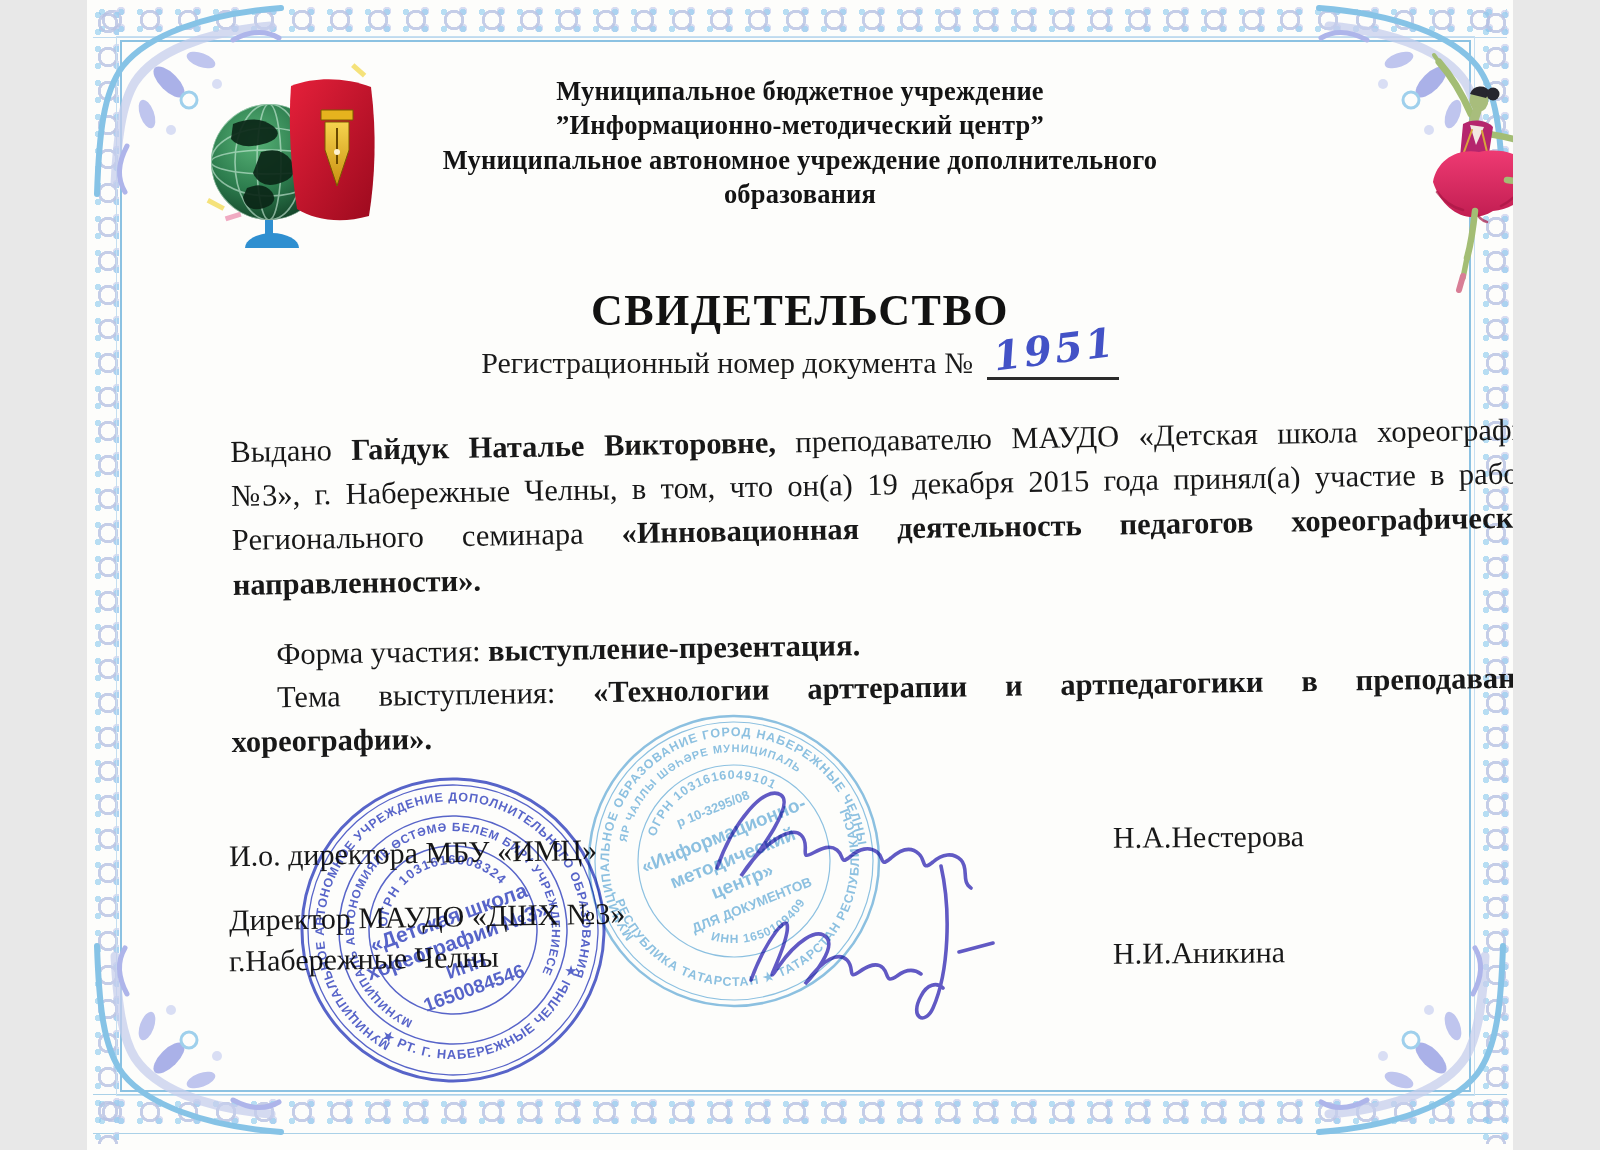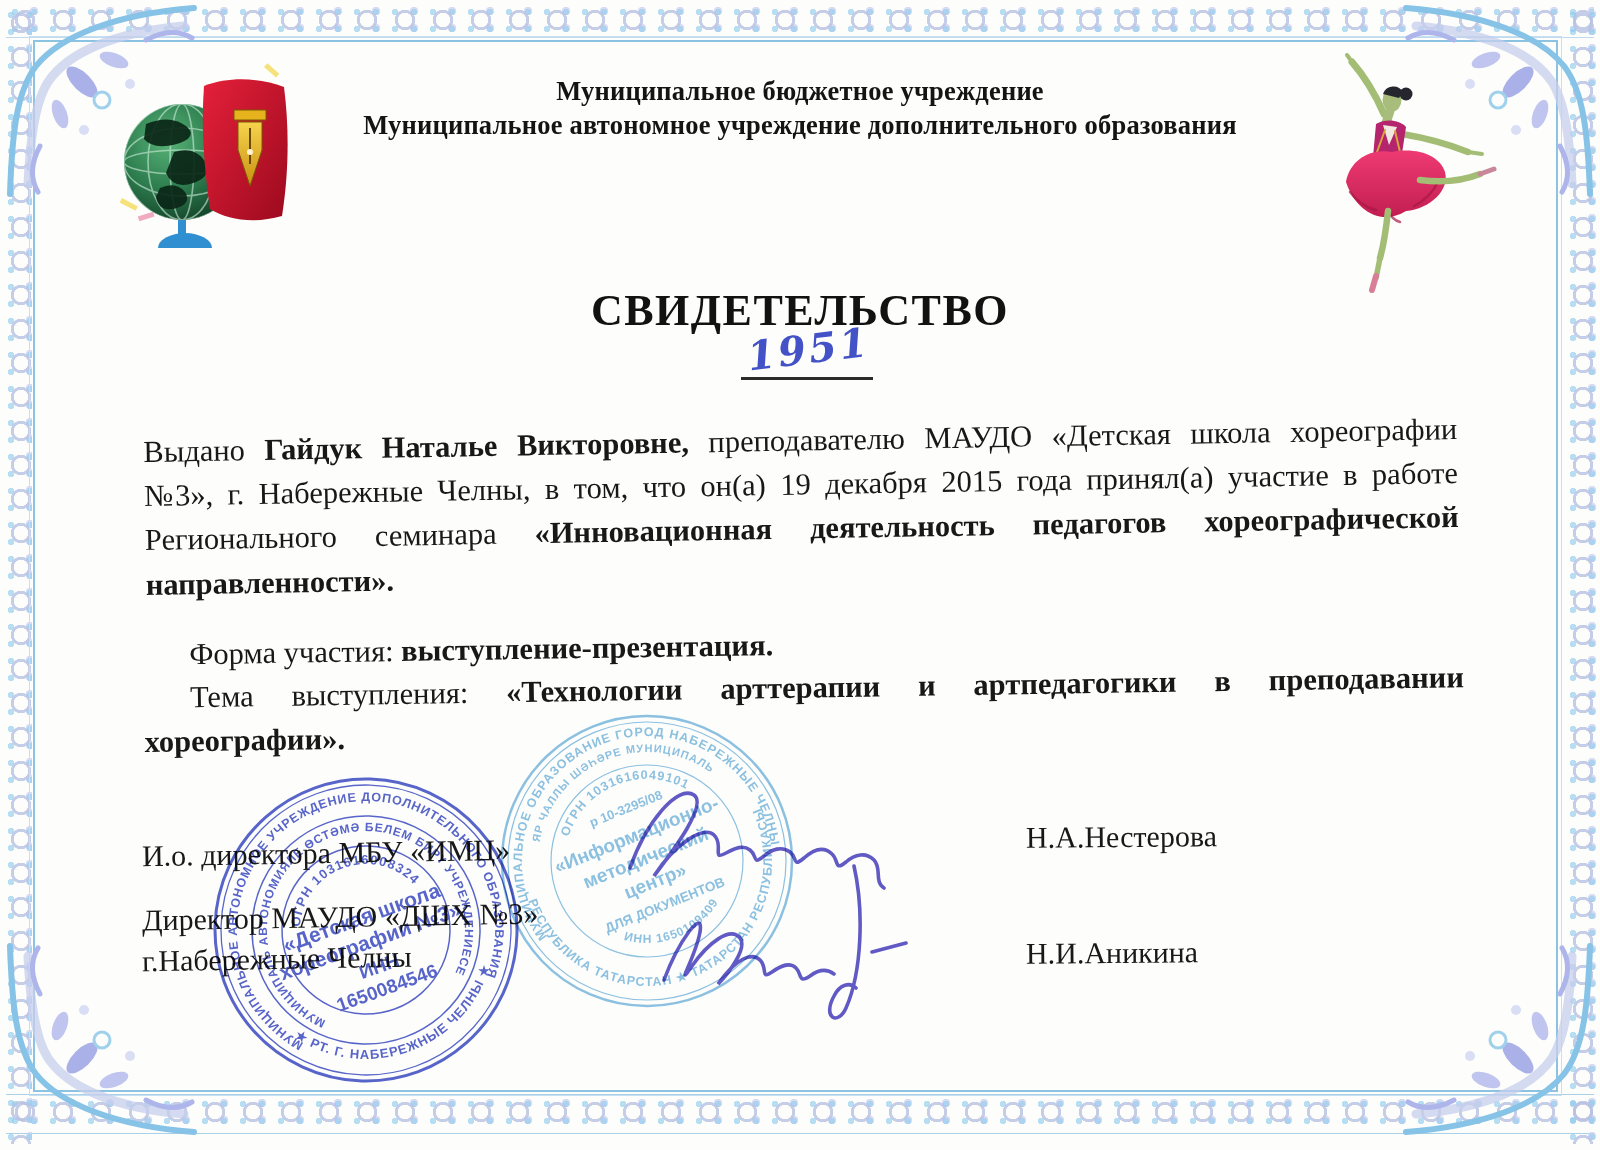--- a/index.html
+++ b/index.html
@@ -1,17 +1,17 @@
 <!DOCTYPE html>
 <html><head>
 <meta charset="utf-8">
 <style>
   html,body{margin:0;padding:0;background:#e8e8e8;}
   .page{
-    position:relative; width:1600px; height:1150px; margin:0 auto;
+    position:relative; width:1426px; height:1150px; margin:0 auto;
     background:#fdfdfb; overflow:hidden;
     font-family:"Liberation Serif", serif; color:#1b1b1b;
   }
   
   .lace{
     position:absolute;
     background-image:
       radial-gradient(circle at 19px 17px, rgba(255,255,255,0) 7px, rgba(183,193,226,.85) 7.5px 10px, rgba(255,255,255,0) 10.5px),
       radial-gradient(circle at 9px 9px, rgba(140,202,238,.65) 0 3px, rgba(140,202,238,0) 3.5px),
       radial-gradient(circle at 28px 8px, rgba(205,210,238,.8) 0 4px, rgba(205,210,238,0) 4.5px);
@@ -186,20 +186,21 @@
         <path d="M122,58 h32 v10 h-32 z" fill="#e6b31e" stroke="#7a5a00" stroke-width="1"></path>
         <path d="M126,70 h24 v28 l-12,36 l-12,-36 z" fill="url(#nibG)" stroke="#7a5a00" stroke-width="1"></path>
         <line x1="138" y1="76" x2="138" y2="112" stroke="#6a4a00" stroke-width="2"></line>
         <circle cx="138" cy="100" r="3" fill="#fff3cf"></circle>
       </g>
     </svg>
   </div>
 
   <div class="org-header">
     <div>Муниципальное бюджетное учреждение</div>
+    <div>”Информационно-методический центр”</div>
     <div>Муниципальное автономное учреждение дополнительного образования</div>
   </div>
 
   <div class="ballerina-wrap">
     <svg viewBox="0 0 212 245" width="212" height="245">
       <defs>
         <linearGradient id="tutuG" x1="0" y1="0" x2="0" y2="1">
           <stop offset="0%" stop-color="#ee3a72"></stop>
             <stop offset="100%" stop-color="#c21e52"></stop>
         </linearGradient>
@@ -222,20 +223,21 @@
         <path d="M192,122 L206,117" stroke="#c9889a" stroke-width="5" fill="none"></path>
         <path d="M100,159 C98,178 96,192 92,206" stroke="#a3bd74" stroke-width="6.5" fill="none"></path>
         <path d="M92,206 L88,226" stroke="#a3bd74" stroke-width="5.5" fill="none"></path>
         <path d="M88,224 l-4,14" stroke="#d87e96" stroke-width="6" fill="none"></path>
       </g>
     </svg>
   </div>
 
   <div class="doc-title">СВИДЕТЕЛЬСТВО</div>
   <div class="reg-row">
+    <span>Регистрационный номер документа №</span>
     <span class="reg-underline">
       <span class="reg-number">1951</span>
     </span>
   </div>
 
   <div class="body-p1"><span>Выдано </span><b>Гайдук Наталье Викторовне,</b><span> преподавателю МАУДО «Детская школа хореографии №3», г. Набережные Челны, в том, что он(а) 19 декабря 2015 года принял(а) участие в работе Регионального семинара </span><b>«Инновационная деятельность педагогов хореографической направленности».</b></div>
 
   <div class="body-block2">
     <p><span>Форма участия: </span><b>выступление-презентация.</b></p>
     <p class="topic"><span>Тема выступления: </span><b>«Технологии арттерапии и артпедагогики в преподавании хореографии».</b></p>

